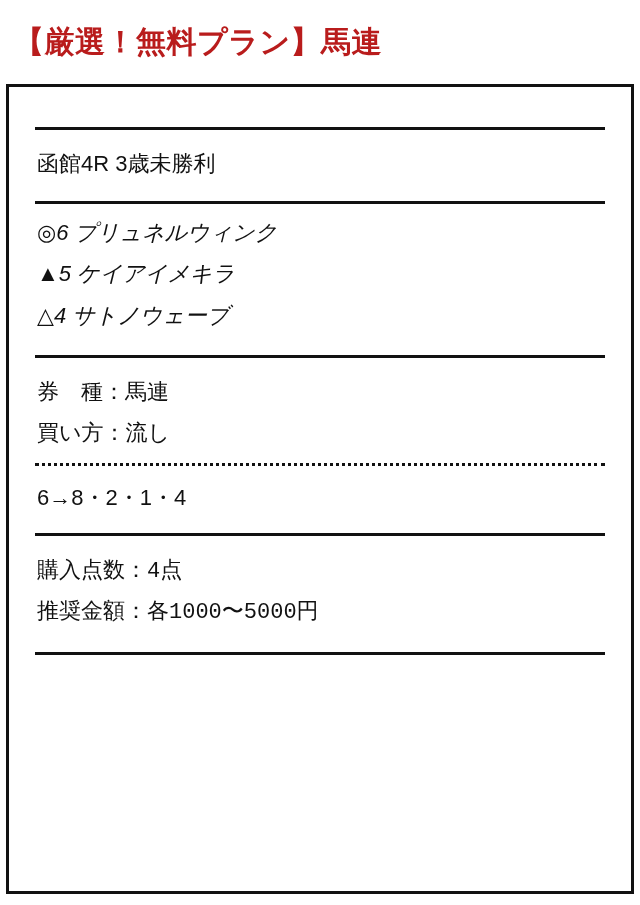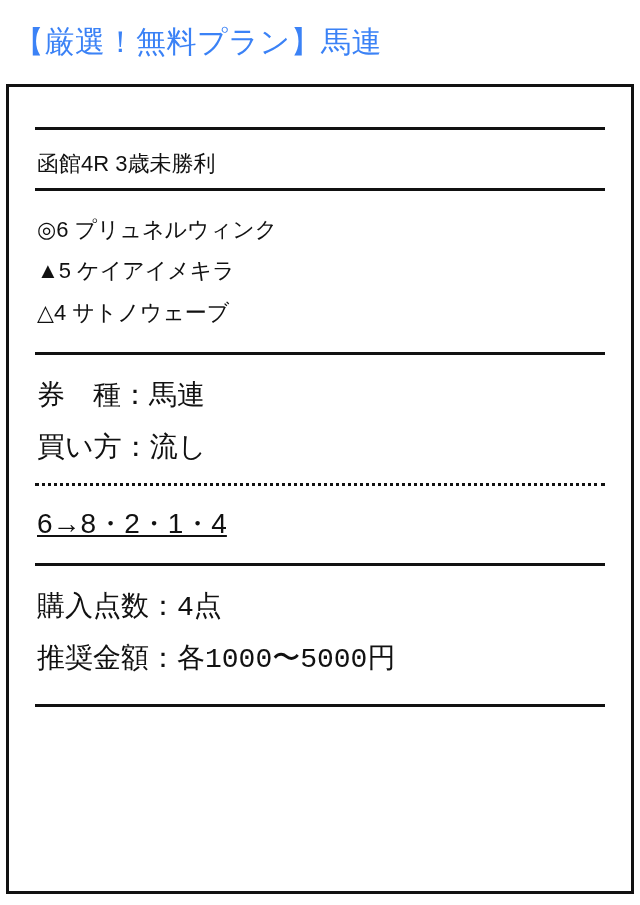--- a/index.html
+++ b/index.html
@@ -15,23 +15,23 @@
     overflow: hidden;
   }
   .page {
     position: relative;
     width: 640px;
     height: 905px;
     box-sizing: border-box;
     padding: 0;
   }
   .headline {
-    color: #3b82f6;
+    color: #b91c1c;
     font-size: 30px;
-    font-weight: normal;
+    font-weight: bold;
     letter-spacing: 0.5px;
     padding: 22px 0 0 14px;
     line-height: 1.3;
     white-space: nowrap;
   }
   .card {
     position: absolute;
     left: 6px;
     top: 84px;
     width: 628px;
@@ -48,33 +48,33 @@
     width: 100%;
   }
   .rule.first { margin-top: 40px; }
   .dotted {
     border: 0;
     border-top: 3px dotted #111111;
     margin: 0;
     width: 100%;
   }
   .block {
-    padding: 14px 0 3px 2px;
+    padding: 14px 0 16px 2px;
   }
   .line {
-    font-size: 28px;
+    font-size: 22px;
     line-height: 1.85;
     color: #111111;
     white-space: nowrap;
   }
   .race-block .line { font-size: 22px; }
-  .picks-block { padding: 18px 0 18px 2px; }
+  .picks-block { padding: 8px 0 18px 2px; font-style: italic; }
   .picks-block .line { font-size: 22px; line-height: 1.9; }
   .bet-block { padding: 14px 0 10px 2px; }
-  .combo-block { padding: 12px 0 14px 2px; text-decoration: underline; }
+  .combo-block { padding: 12px 0 14px 2px; }
   .summary-block { padding: 16px 0 18px 2px; font-family: Liberation Mono, monospace; }
 </style>
 </head>
 <body>
 
 <div class="page">
 
   <div class="headline">【厳選！無料プラン】馬連</div>
 
   <div class="card">

